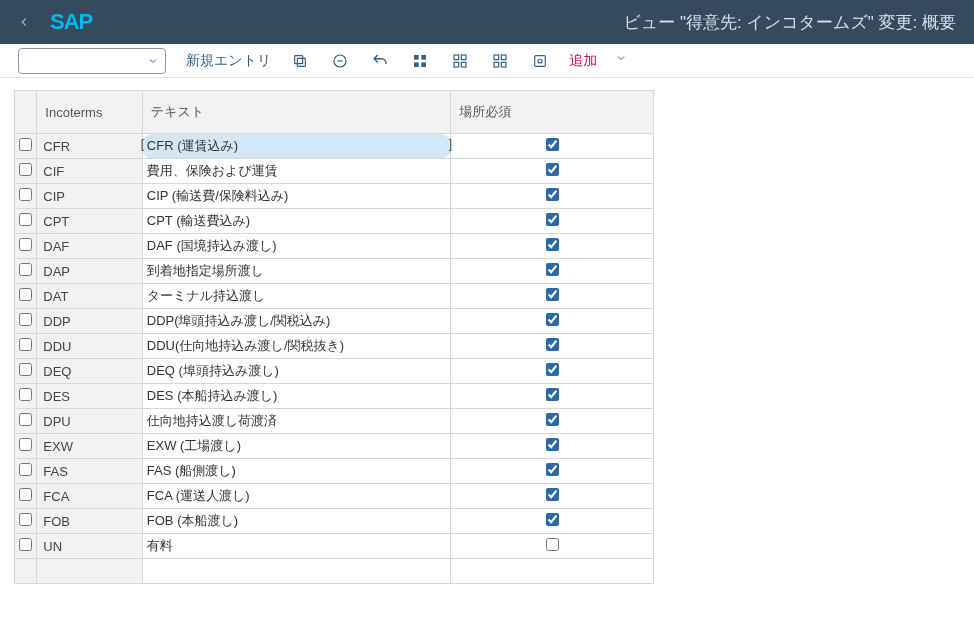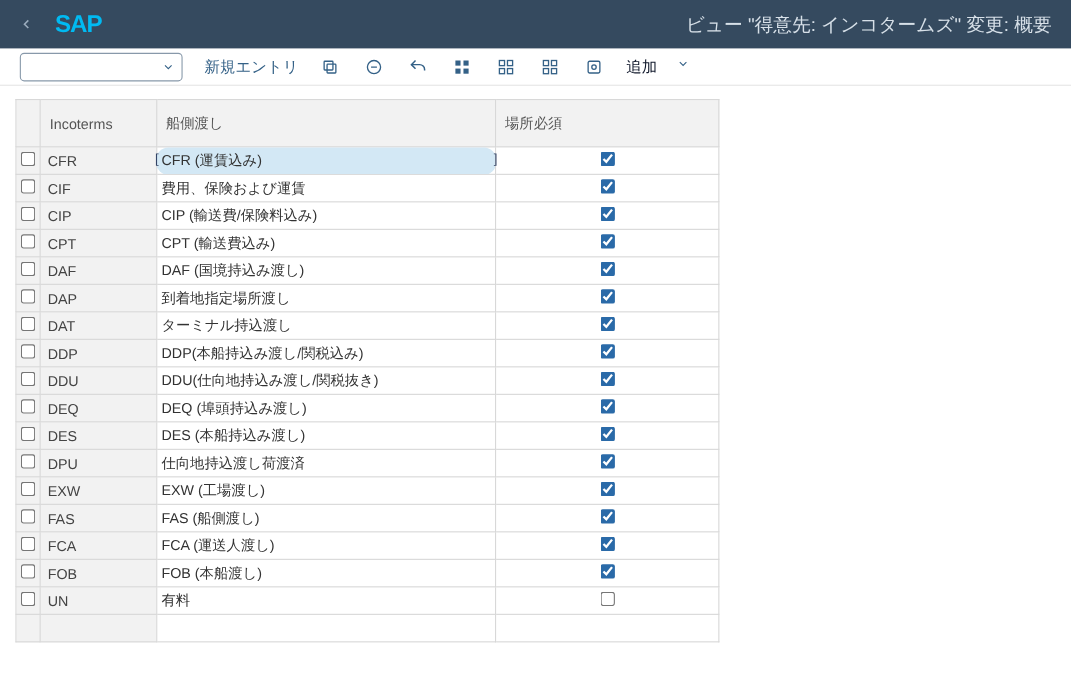--- a/index.html
+++ b/index.html
@@ -85,21 +85,21 @@
     display: flex;
     align-items: center;
     justify-content: center;
     cursor: pointer;
     color: #346187;
   }
   .add-btn {
     display:flex;
     align-items:flex-start;
     gap:18px;
-    color:#0f172a;
+    color:#be185d;
     cursor:pointer;
     font-size:14px;
   }
   .table-wrap {
     padding: 12px 14px 0 14px;
   }
   .tbl {
     border-collapse: collapse;
     width: 640px;
     table-layout: fixed;
@@ -248,21 +248,21 @@
     <colgroup>
       <col class="col-sel">
         <col class="col-inc">
         <col class="col-txt">
         <col class="col-loc">
     </colgroup>
     <thead>
       <tr>
         <th></th>
         <th>Incoterms</th>
-        <th>船側渡し</th>
+        <th>テキスト</th>
         <th>場所必須</th>
       </tr>
     </thead>
     <tbody id="tbody">
         <tr>
           <td class="sel-cell"><input type="checkbox" style=""></td>
           <td class="code-cell">CFR</td>
           <td class="txt-cell selected">CFR (運賃込み)</td>
           <td class="loc-cell"><input type="checkbox" checked="" style=""></td>
         </tr>
@@ -298,21 +298,21 @@
         </tr>
         <tr>
           <td class="sel-cell"><input type="checkbox" style=""></td>
           <td class="code-cell">DAT</td>
           <td class="txt-cell">ターミナル持込渡し</td>
           <td class="loc-cell"><input type="checkbox" checked="" style=""></td>
         </tr>
         <tr>
           <td class="sel-cell"><input type="checkbox" style=""></td>
           <td class="code-cell">DDP</td>
-          <td class="txt-cell">DDP(本船持込み渡し/関税込み)</td>
+          <td class="txt-cell">DDP(埠頭持込み渡し/関税込み)</td>
           <td class="loc-cell"><input type="checkbox" checked="" style=""></td>
         </tr>
         <tr>
           <td class="sel-cell"><input type="checkbox" style=""></td>
           <td class="code-cell">DDU</td>
           <td class="txt-cell">DDU(仕向地持込み渡し/関税抜き)</td>
           <td class="loc-cell"><input type="checkbox" checked="" style=""></td>
         </tr>
         <tr>
           <td class="sel-cell"><input type="checkbox" style=""></td>

